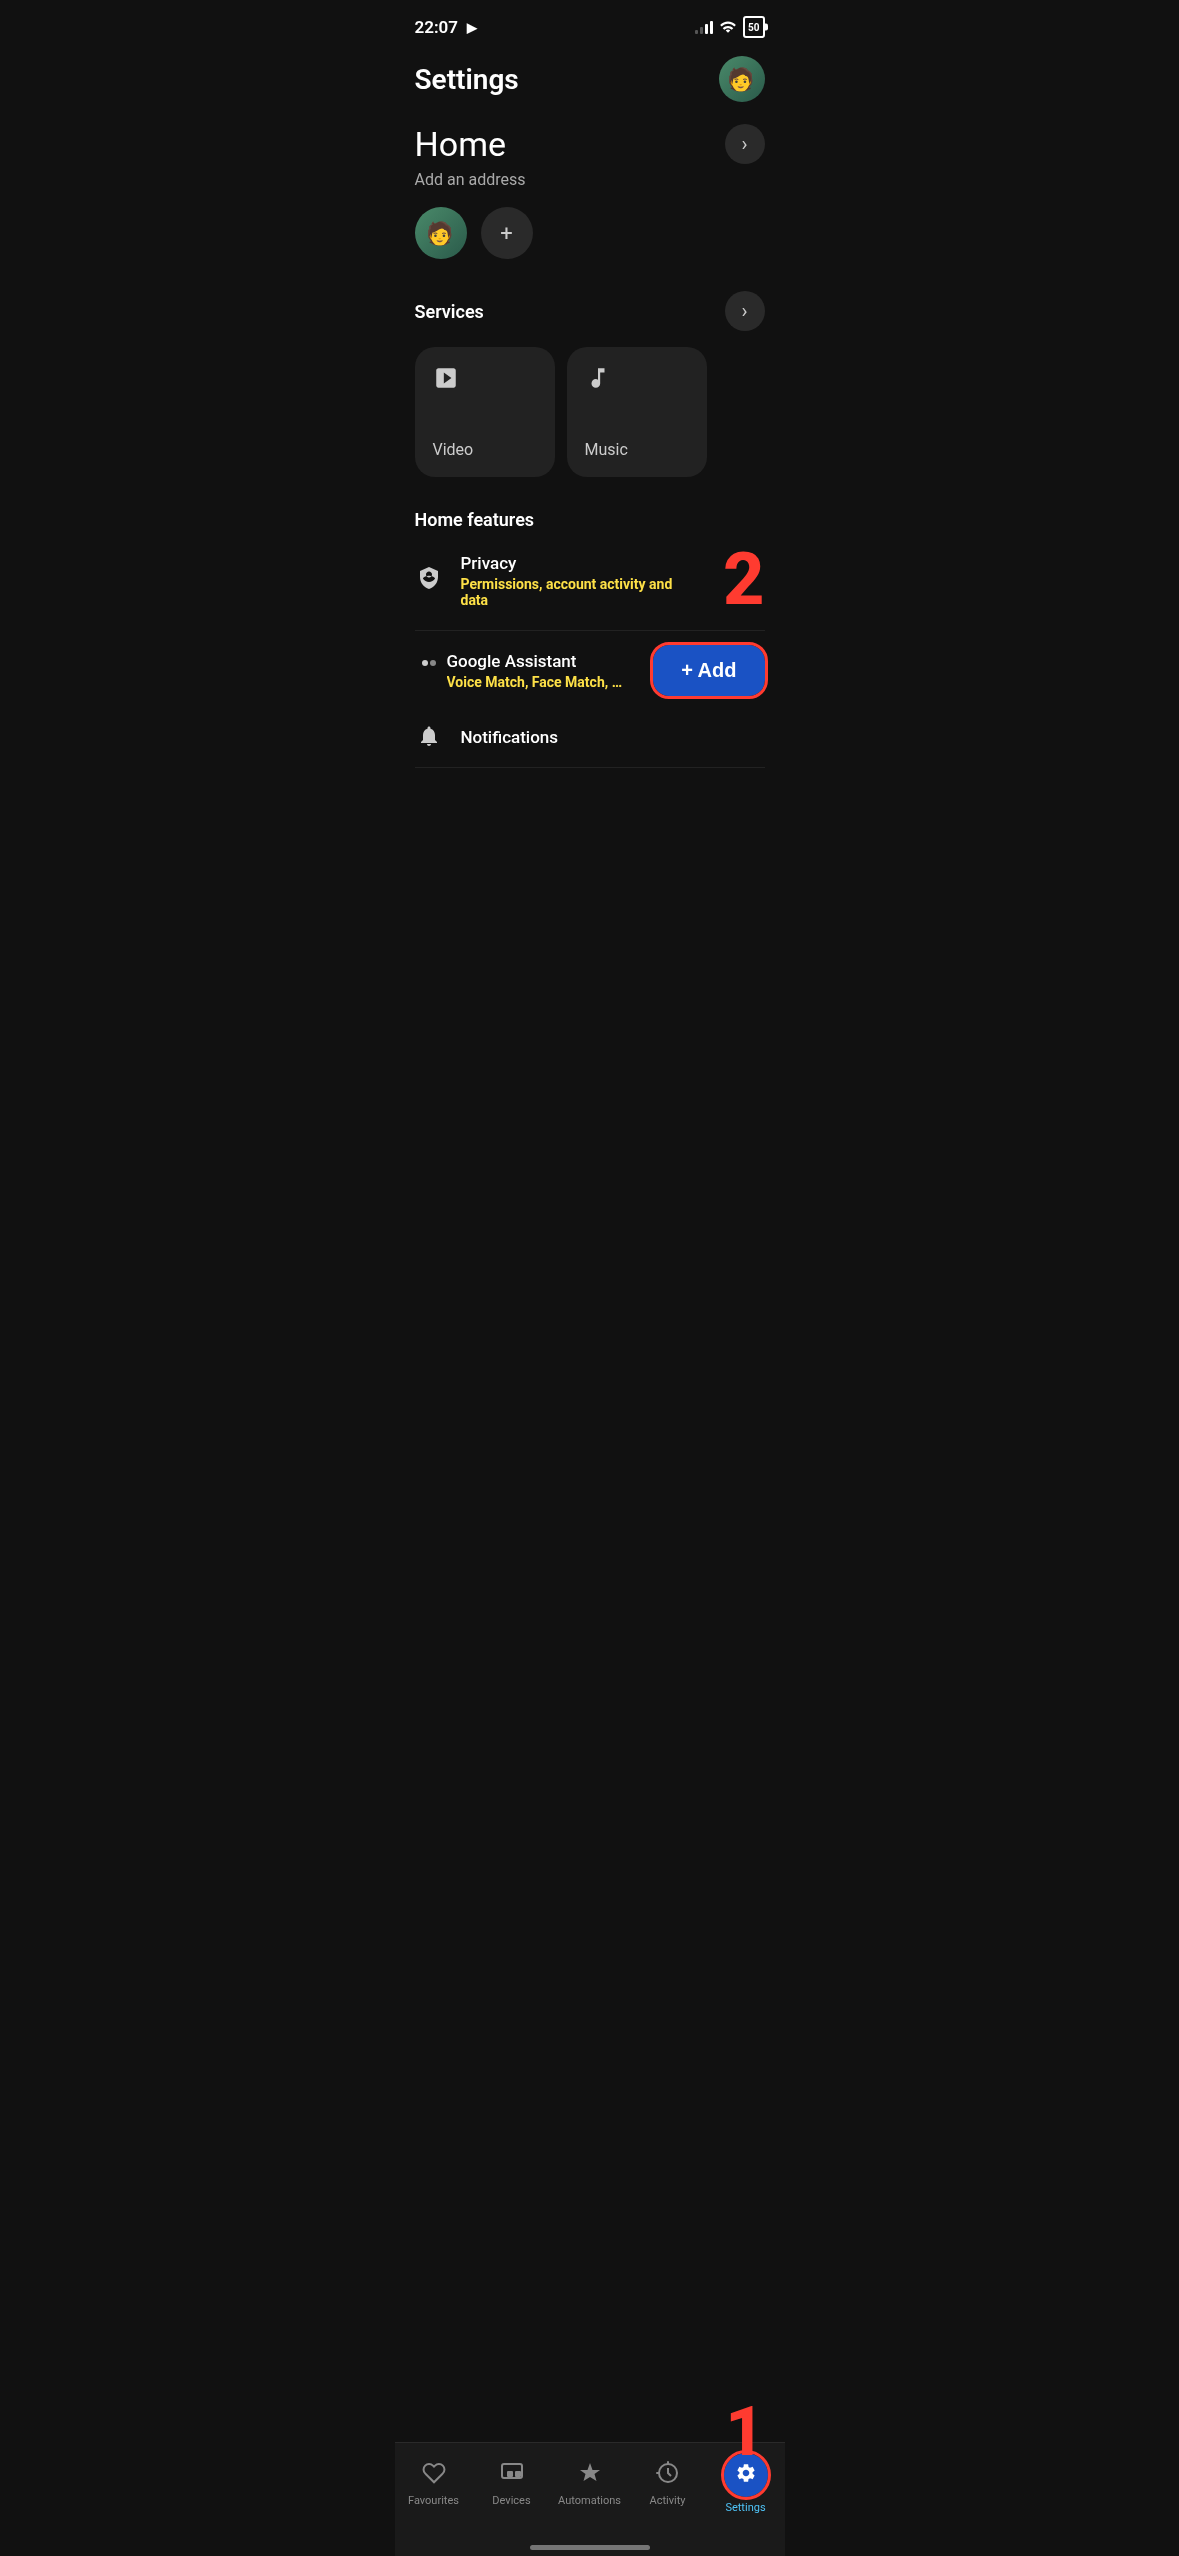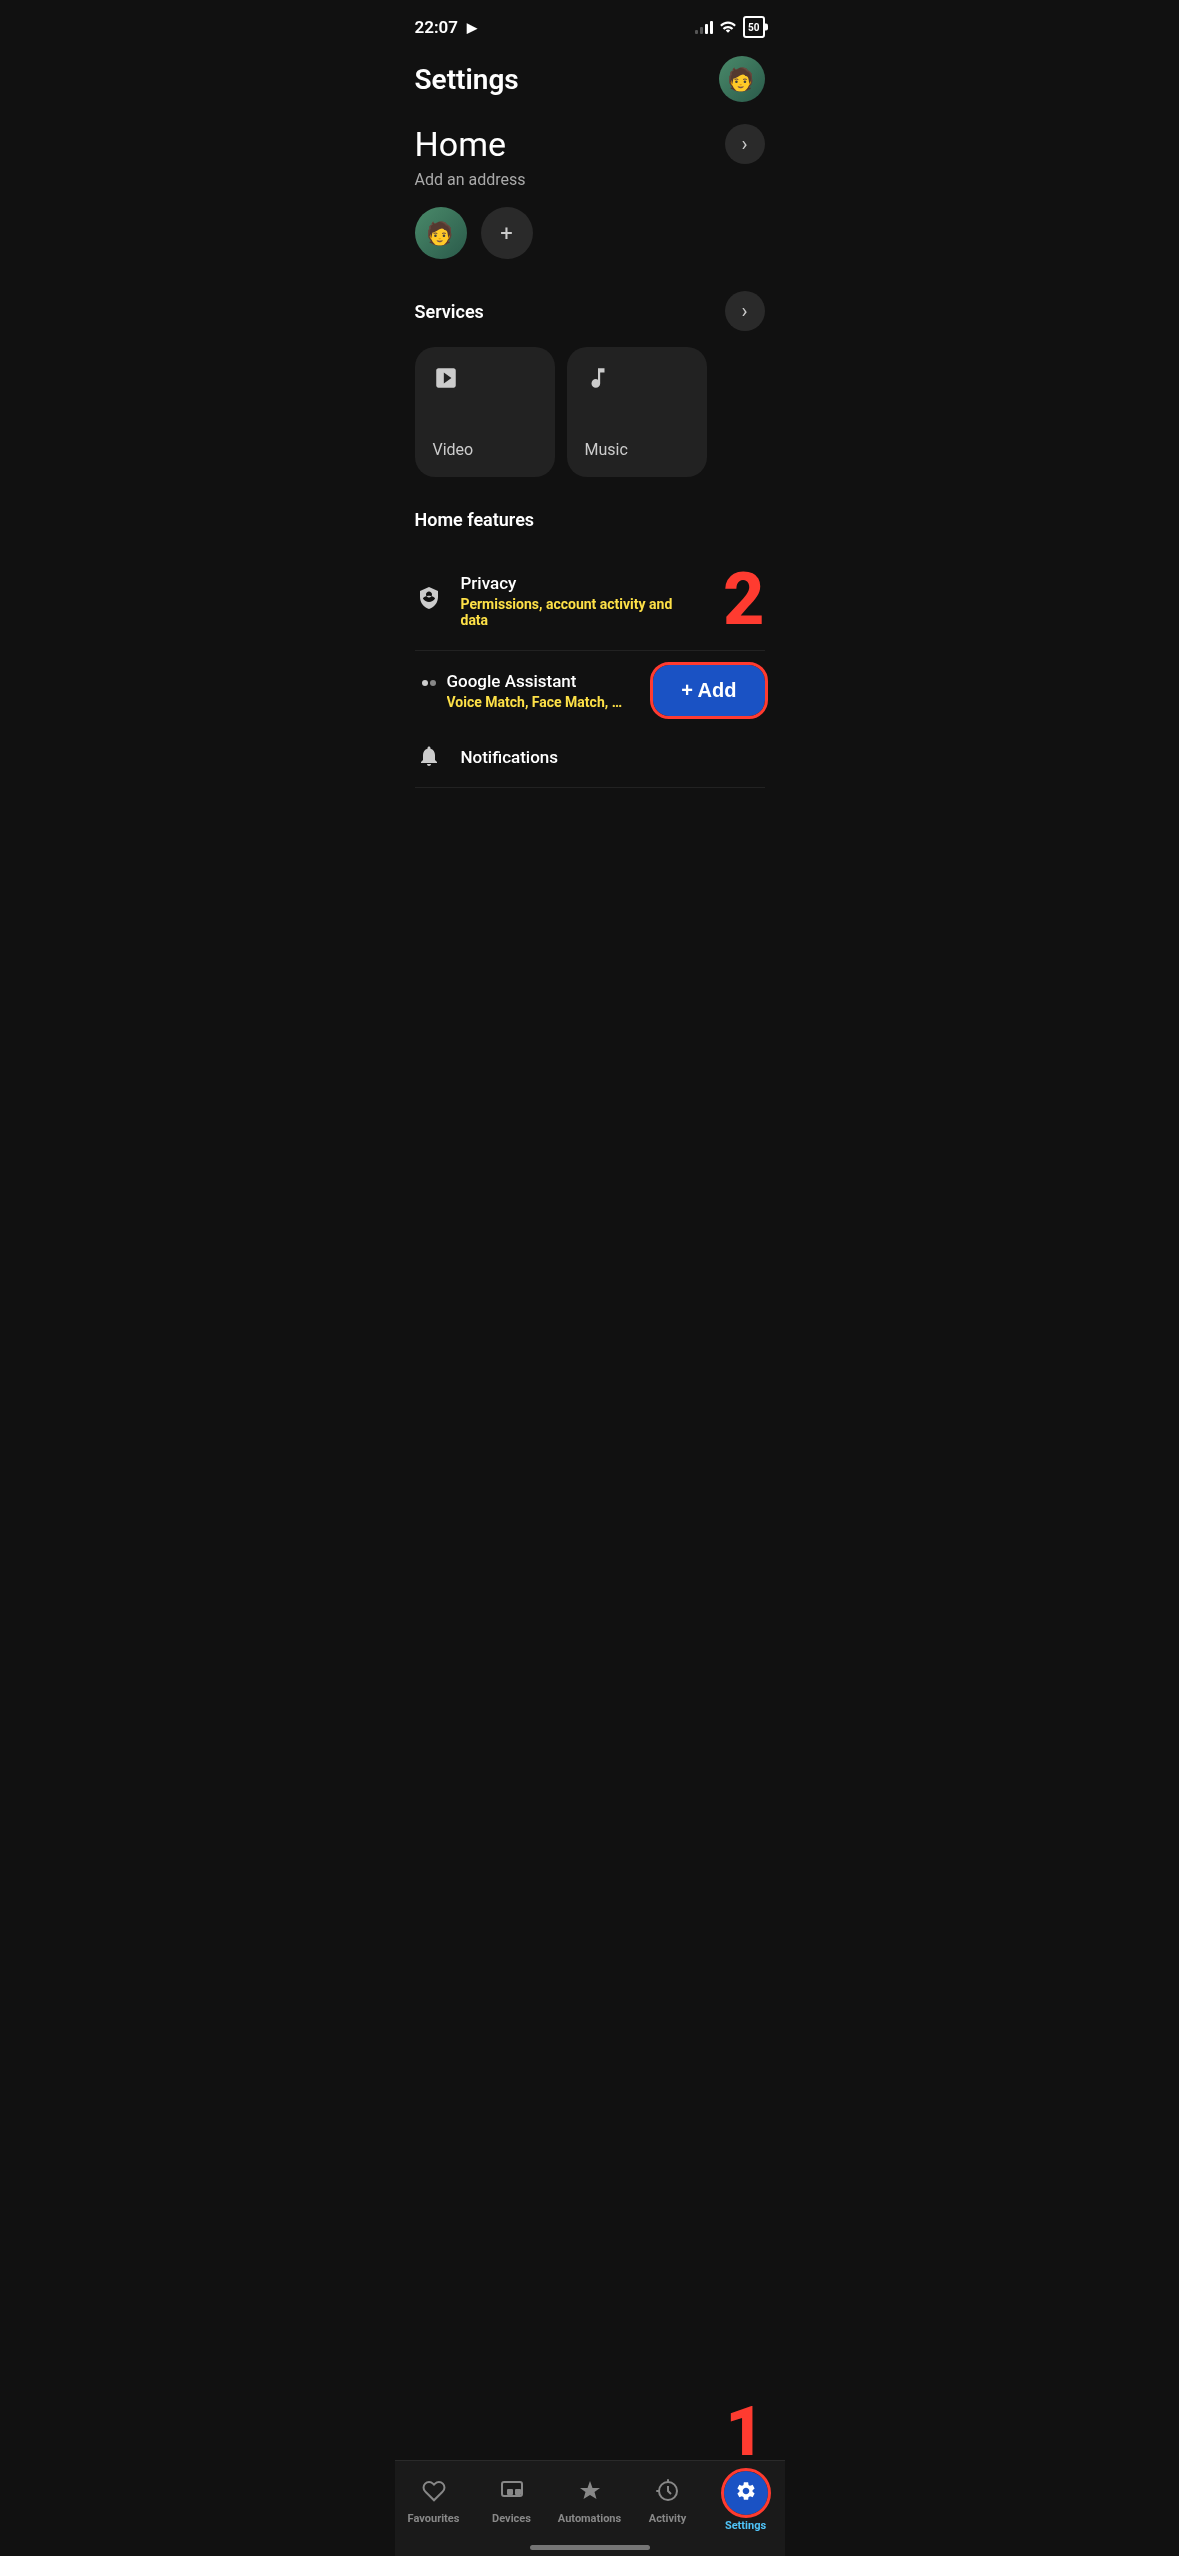--- a/index.html
+++ b/index.html
@@ -225,21 +225,20 @@
     }
 
     
     .section-features {
       padding: 28px 20px 0 20px;
     }
 
     .features-title {
       font-size: 18px;
       font-weight: 600;
-      margin-bottom: 20px;
     }
 
     .feature-item {
       display: flex;
       align-items: center;
       gap: 18px;
       padding: 14px 0;
       border-bottom: 1px solid #222;
       cursor: pointer;
     }
@@ -297,22 +296,21 @@
       position: fixed;
       bottom: 0;
       left: 50%;
       transform: translateX(-50%);
       width: 390px;
       background: #1a1a1a;
       border-top: 1px solid #2a2a2a;
       display: flex;
       justify-content: flex-end;
       align-items: center;
-      padding: 10px 0 24px 0;
-      font-weight: bold;
+      padding: 10px 0 42px 0;
     }
 
     .nav-item {
       display: flex;
       flex-direction: column;
       align-items: center;
       gap: 4px;
       cursor: pointer;
       flex: 1;
     }

